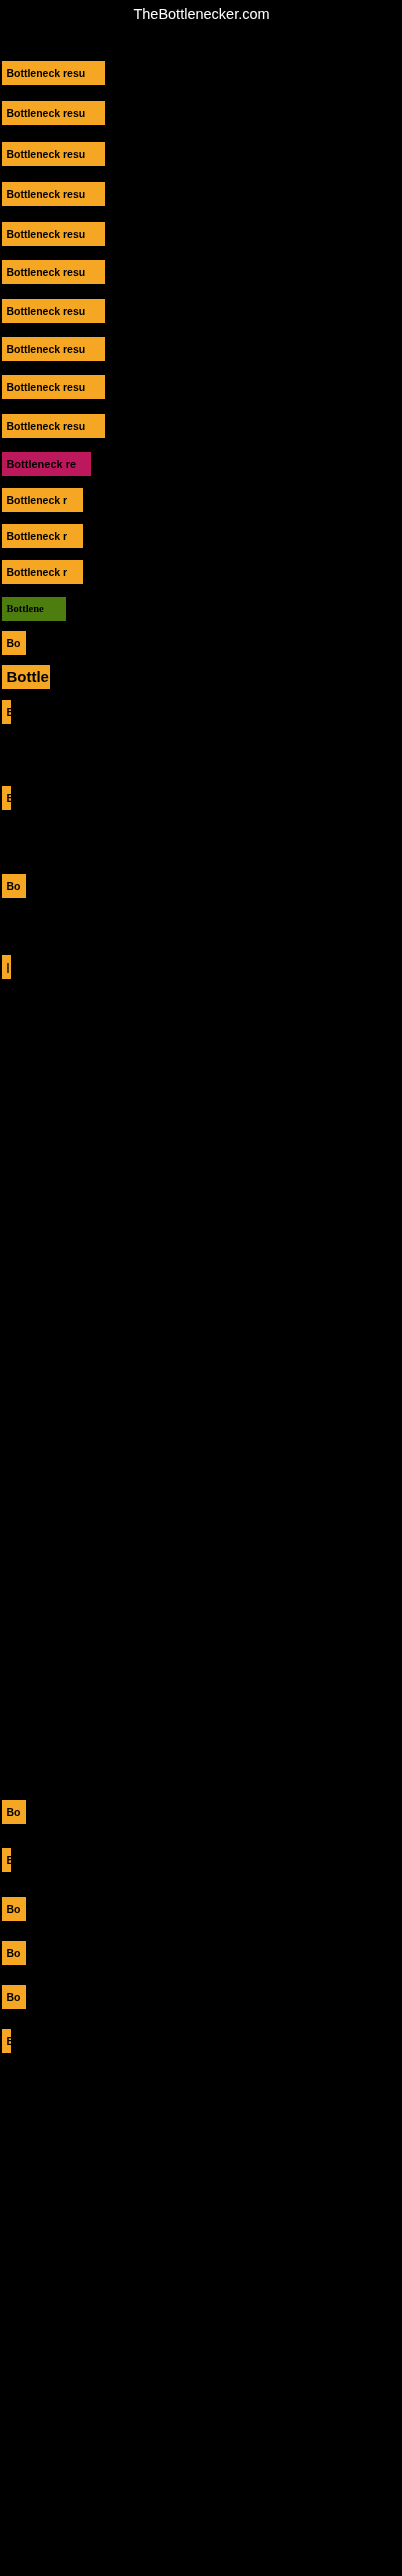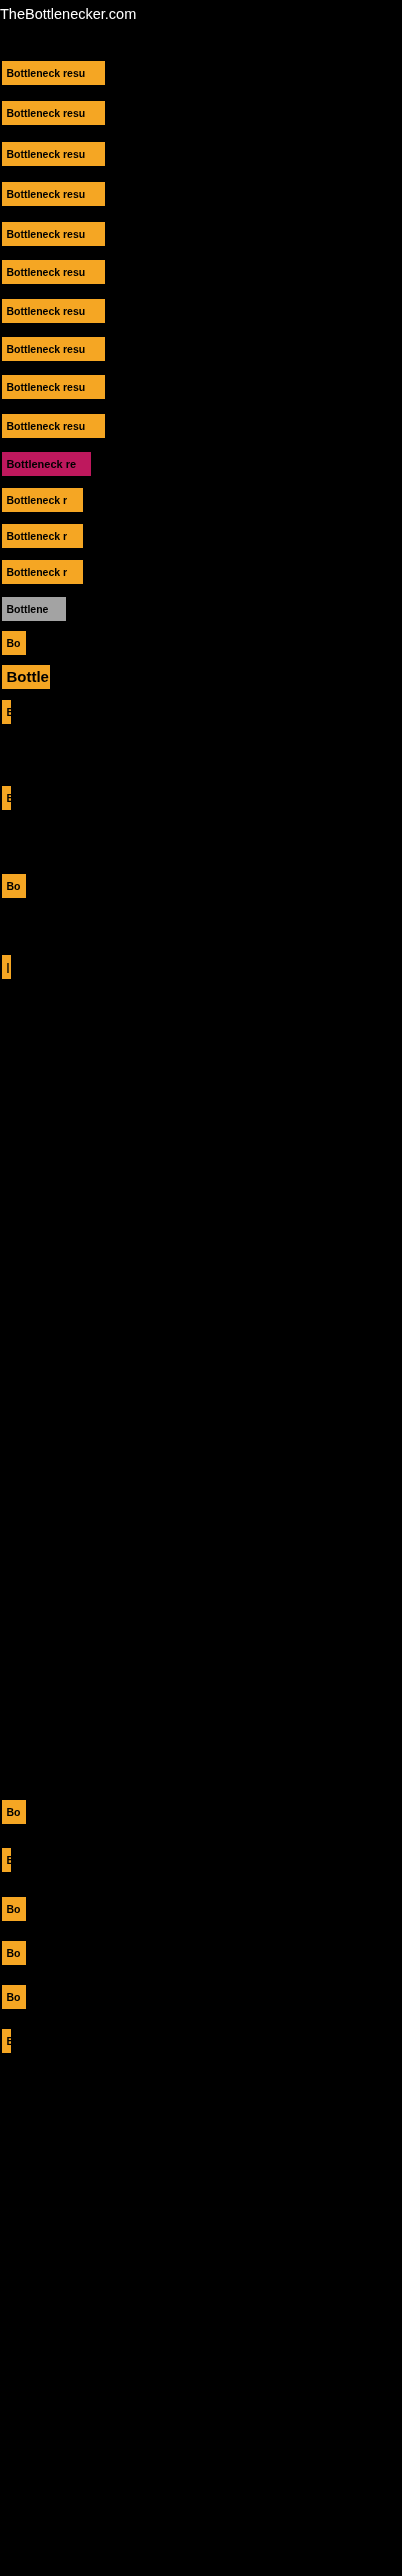--- a/index.html
+++ b/index.html
@@ -10,20 +10,21 @@
 
     body {
       background-color: #000000;
       width: 403px;
       min-height: 2576px;
       font-family: Arial, sans-serif;
       position: relative;
     }
 
     .site-title {
+      text-align: center;
       color: #ffffff;
       font-size: 14.5px;
       padding: 6.4px 0;
       font-weight: normal;
     }
   </style>
 </head>
 <body>
 
 <div class="site-title">TheBottlenecker.com</div>
@@ -36,21 +37,21 @@
     <div style="position: absolute; top: 193px; left: 1.6px; background-color: rgb(245, 166, 35); color: rgb(0, 0, 0); font-size: 10.5px; font-weight: bold; padding: 3.2px 4.8px; width: 103px; overflow: hidden; white-space: nowrap; height: 24px; display: flex; align-items: center;">Bottleneck resu</div>
     <div style="position: absolute; top: 231px; left: 1.6px; background-color: rgb(245, 166, 35); color: rgb(0, 0, 0); font-size: 10.5px; font-weight: bold; padding: 3.2px 4.8px; width: 103px; overflow: hidden; white-space: nowrap; height: 24px; display: flex; align-items: center;">Bottleneck resu</div>
     <div style="position: absolute; top: 270px; left: 1.6px; background-color: rgb(245, 166, 35); color: rgb(0, 0, 0); font-size: 10.5px; font-weight: bold; padding: 3.2px 4.8px; width: 103px; overflow: hidden; white-space: nowrap; height: 24px; display: flex; align-items: center;">Bottleneck resu</div>
     <div style="position: absolute; top: 308px; left: 1.6px; background-color: rgb(245, 166, 35); color: rgb(0, 0, 0); font-size: 10.5px; font-weight: bold; padding: 3.2px 4.8px; width: 103px; overflow: hidden; white-space: nowrap; height: 24px; display: flex; align-items: center;">Bottleneck resu</div>
     <div style="position: absolute; top: 346px; left: 1.6px; background-color: rgb(245, 166, 35); color: rgb(0, 0, 0); font-size: 10.5px; font-weight: bold; padding: 3.2px 4.8px; width: 103px; overflow: hidden; white-space: nowrap; height: 24px; display: flex; align-items: center;">Bottleneck resu</div>
     <div style="position: absolute; top: 385px; left: 1.6px; background-color: rgb(245, 166, 35); color: rgb(0, 0, 0); font-size: 10.5px; font-weight: bold; padding: 3.2px 4.8px; width: 103px; overflow: hidden; white-space: nowrap; height: 24px; display: flex; align-items: center;">Bottleneck resu</div>
     <div style="position: absolute; top: 423px; left: 1.6px; background-color: #be185d; color: rgb(0, 0, 0); font-size: 11px; font-weight: bold; padding: 3.2px 4.8px; width: 89px; overflow: hidden; white-space: nowrap; height: 24px; display: flex; align-items: center;">Bottleneck re</div>
     <div style="position: absolute; top: 459px; left: 1.6px; background-color: rgb(245, 166, 35); color: rgb(0, 0, 0); font-size: 10.5px; font-weight: bold; padding: 3.2px 4.8px; width: 81px; overflow: hidden; white-space: nowrap; height: 24px; display: flex; align-items: center;">Bottleneck r</div>
     <div style="position: absolute; top: 495px; left: 1.6px; background-color: rgb(245, 166, 35); color: rgb(0, 0, 0); font-size: 10.5px; font-weight: bold; padding: 3.2px 4.8px; width: 81px; overflow: hidden; white-space: nowrap; height: 24px; display: flex; align-items: center;">Bottleneck r</div>
     <div style="position: absolute; top: 531px; left: 1.6px; background-color: rgb(245, 166, 35); color: rgb(0, 0, 0); font-size: 10.5px; font-weight: bold; padding: 3.2px 4.8px; width: 81px; overflow: hidden; white-space: nowrap; height: 24px; display: flex; align-items: center;">Bottleneck r</div>
-    <div style="position: absolute; top: 568px; left: 1.6px; background-color: #a3a3a3; color: rgb(0, 0, 0); font-size: 10.5px; font-weight: bold; padding: 3.2px 4.8px; width: 64px; overflow: hidden; white-space: nowrap; height: 24px; display: flex; align-items: center;">Bottlene</div>
+    <div style="position: absolute; top: 568px; left: 1.6px; background-color: #4d7c0f; color: rgb(0, 0, 0); font-size: 10.5px; font-weight: bold; padding: 3.2px 4.8px; width: 64px; overflow: hidden; white-space: nowrap; height: 24px; display: flex; align-items: center; font-family: Liberation Serif, serif;">Bottlene</div>
     <div style="position: absolute; top: 602px; left: 1.6px; background-color: rgb(245, 166, 35); color: rgb(0, 0, 0); font-size: 10.5px; font-weight: bold; padding: 3.2px 4.8px; width: 24px; overflow: hidden; white-space: nowrap; height: 24px; display: flex; align-items: center;">Bo</div>
     <div style="position: absolute; top: 636px; left: 1.6px; background-color: rgb(245, 166, 35); color: rgb(0, 0, 0); font-size: 15px; font-weight: bold; padding: 3.2px 4.8px; width: 48px; overflow: hidden; white-space: nowrap; height: 24px; display: flex; align-items: center;">Bottle</div>
     <div style="position: absolute; top: 671px; left: 1.6px; background-color: rgb(245, 166, 35); color: rgb(0, 0, 0); font-size: 10.5px; font-weight: bold; padding: 3.2px 4.8px; width: 9.7px; overflow: hidden; white-space: nowrap; height: 24px; display: flex; align-items: center;">B</div>
     <div style="position: absolute; top: 757px; left: 1.6px; background-color: rgb(245, 166, 35); color: rgb(0, 0, 0); font-size: 10.5px; font-weight: bold; padding: 3.2px 4.8px; width: 9.7px; overflow: hidden; white-space: nowrap; height: 24px; display: flex; align-items: center;">B</div>
     <div style="position: absolute; top: 845px; left: 1.6px; background-color: rgb(245, 166, 35); color: rgb(0, 0, 0); font-size: 10.5px; font-weight: bold; padding: 3.2px 4.8px; width: 24px; overflow: hidden; white-space: nowrap; height: 24px; display: flex; align-items: center;">Bo</div>
     <div style="position: absolute; top: 926px; left: 1.6px; background-color: rgb(245, 166, 35); color: rgb(0, 0, 0); font-size: 10.5px; font-weight: bold; padding: 3.2px 4.8px; width: 6.4px; overflow: hidden; white-space: nowrap; height: 24px; display: flex; align-items: center;">|</div>
     <div style="position: absolute; top: 1771px; left: 1.6px; background-color: rgb(245, 166, 35); color: rgb(0, 0, 0); font-size: 10.5px; font-weight: bold; padding: 3.2px 4.8px; width: 24px; overflow: hidden; white-space: nowrap; height: 24px; display: flex; align-items: center;">Bo</div>
     <div style="position: absolute; top: 1819px; left: 1.6px; background-color: rgb(245, 166, 35); color: rgb(0, 0, 0); font-size: 10.5px; font-weight: bold; padding: 3.2px 4.8px; width: 9.7px; overflow: hidden; white-space: nowrap; height: 24px; display: flex; align-items: center;">B</div>
     <div style="position: absolute; top: 1868px; left: 1.6px; background-color: rgb(245, 166, 35); color: rgb(0, 0, 0); font-size: 10.5px; font-weight: bold; padding: 3.2px 4.8px; width: 24px; overflow: hidden; white-space: nowrap; height: 24px; display: flex; align-items: center;">Bo</div>
     <div style="position: absolute; top: 1912px; left: 1.6px; background-color: rgb(245, 166, 35); color: rgb(0, 0, 0); font-size: 10.5px; font-weight: bold; padding: 3.2px 4.8px; width: 24px; overflow: hidden; white-space: nowrap; height: 24px; display: flex; align-items: center;">Bo</div>

